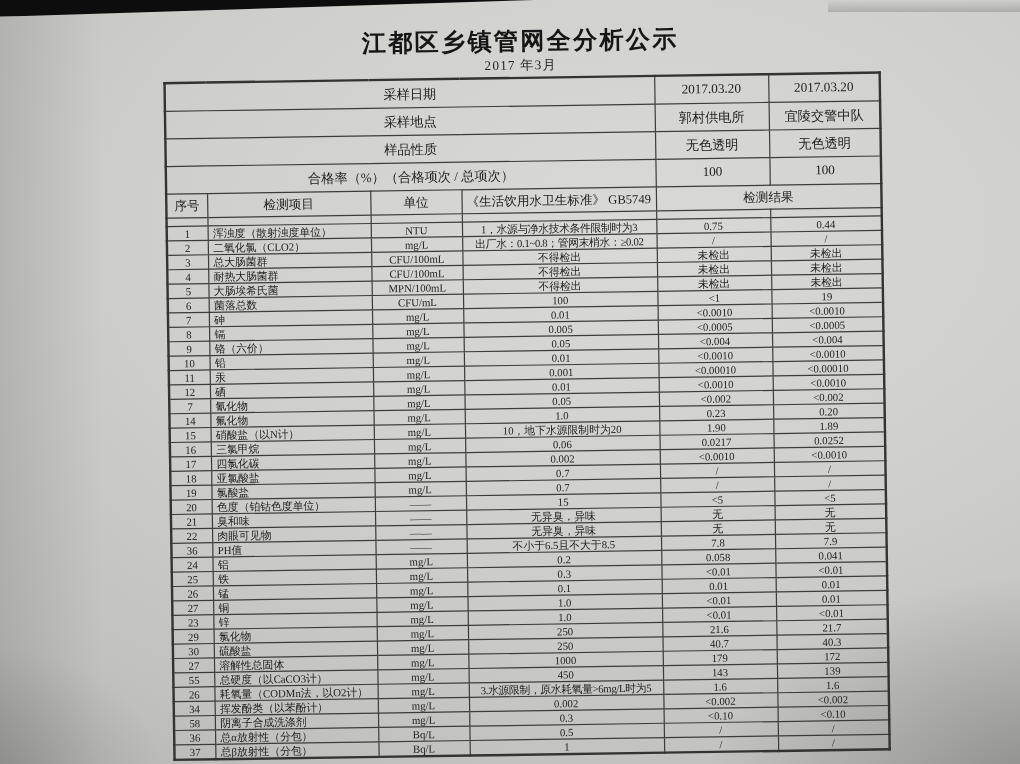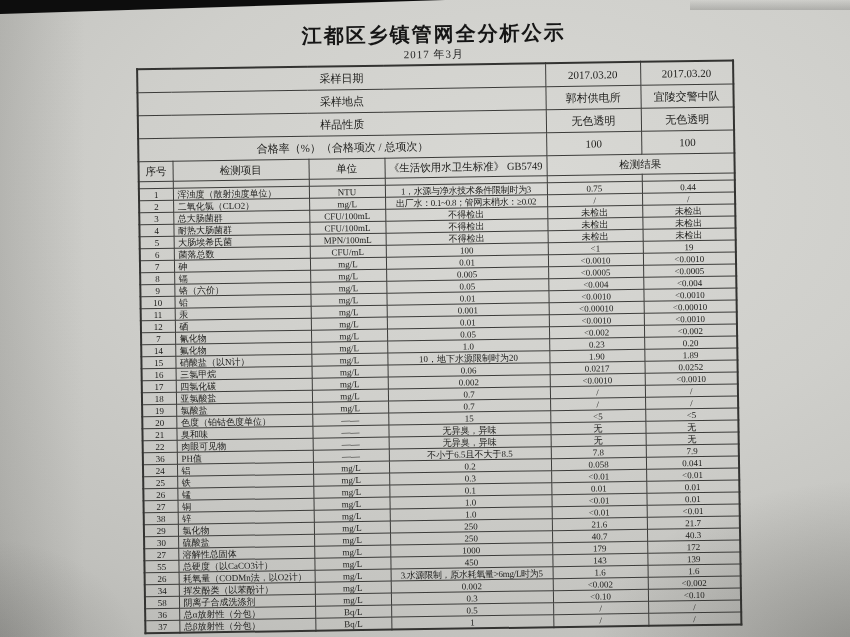--- a/index.html
+++ b/index.html
@@ -315,21 +315,21 @@
           </tr>
           <tr class="data">
             <td>27</td>
             <td class="item">铜</td>
             <td>mg/L</td>
             <td class="std">1.0</td>
             <td>&lt;0.01</td>
             <td>0.01</td>
           </tr>
           <tr class="data">
-            <td>38</td>
+            <td>23</td>
             <td class="item">锌</td>
             <td>mg/L</td>
             <td class="std">1.0</td>
             <td>&lt;0.01</td>
             <td>&lt;0.01</td>
           </tr>
           <tr class="data">
             <td>29</td>
             <td class="item">氯化物</td>
             <td>mg/L</td>

